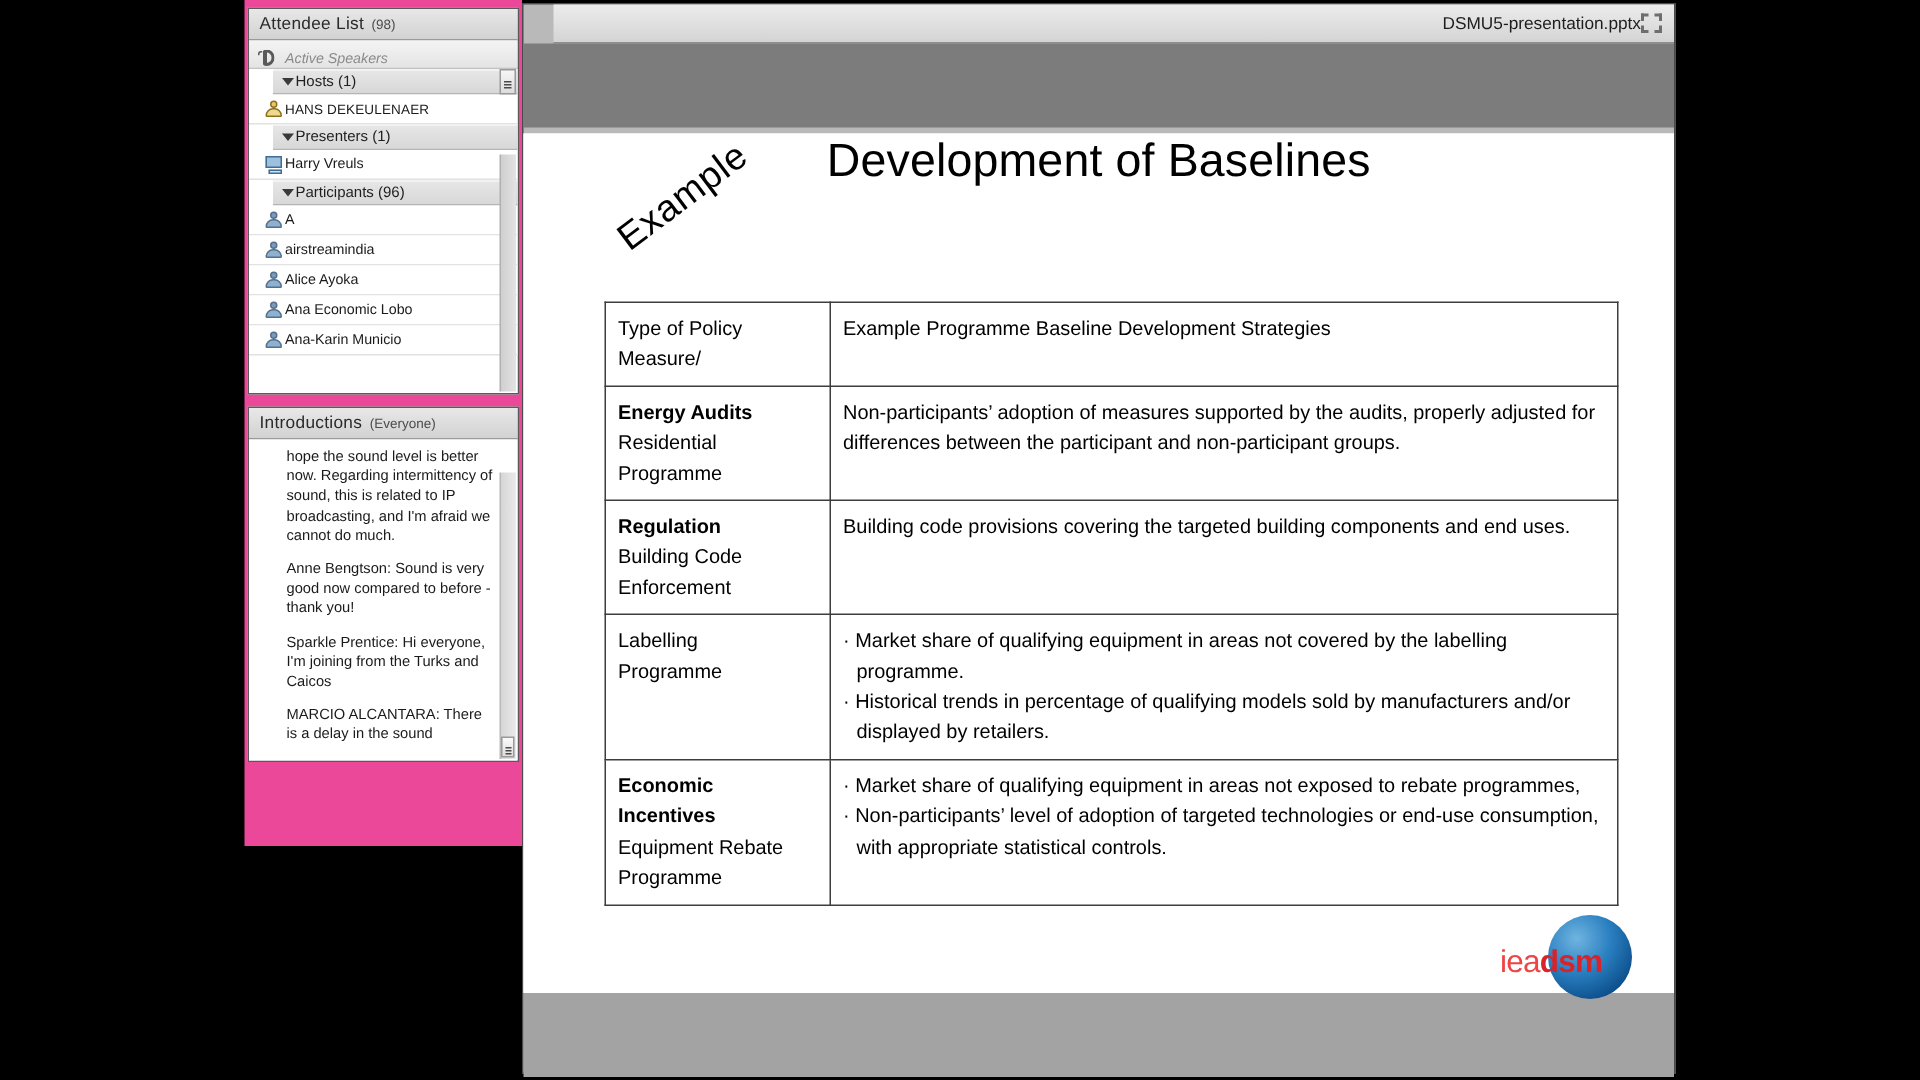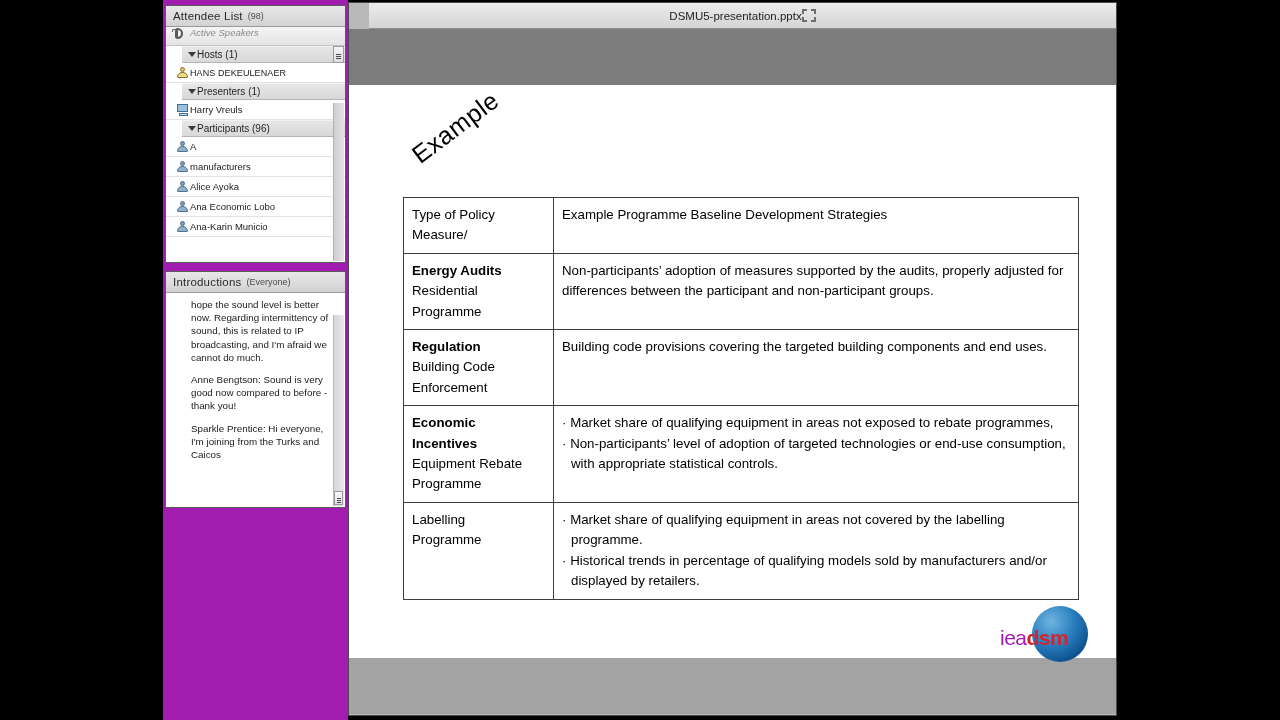--- a/index.html
+++ b/index.html
@@ -6,42 +6,42 @@
   html, body {
     width: 1280px; height: 720px;
     background: #000;
     font-family: "Liberation Sans", sans-serif;
     overflow: hidden;
   }
   .stage { position: relative; width: 1280px; height: 720px; background: #000; }
 
   
   .left-col {
-    position: absolute; left: 163px; top: 0; width: 185px; height: 720px;
-    background: #a21caf;
+    position: absolute; left: 163px; top: 0; width: 185px; height: 564px;
+    background: #ec4899;
   }
 
   
   .pod { position: absolute; left: 2px; width: 181px; background: #fff;
          border: 1px solid #5a5a5a; }
   .pod-head {
     height: 21px; background: linear-gradient(#e8e8e8, #d2d2d2);
     border-bottom: 1px solid #9a9a9a;
     display: flex; align-items: center; padding: 0 7px;
     color: #2a2a2a;
   }
   .pod-title { font-size: 11.5px; letter-spacing: .2px; }
   .pod-sub { font-size: 9px; color: #4b4b4b; margin-left: 5px; }
 
   
   #attendee-pod { top: 5px; height: 258px; }
   .active-speakers {
     height: 19px; background: linear-gradient(#f4f4f4, #e4e4e4);
     border-bottom: 1px solid #c3c3c3;
-    display: flex; align-items: flex-start; gap: 5px; padding: 0 6px;
+    display: flex; align-items: flex-end; gap: 5px; padding: 0 6px;
   }
   .active-speakers span.lbl { font-size: 9.5px; font-style: italic; color: #8a8a8a; }
   .att-body { position: relative; height: calc(100% - 40px); overflow: hidden; background:#fff; }
   .group-row {
     height: 17px; background: linear-gradient(#e6e6e6, #d8d8d8);
     border-bottom: 1px solid #b4b4b4; border-top:1px solid #f2f2f2;
     display: flex; align-items: center; padding-left: 6px; gap: 1px;
     font-size: 10px; color: #1f1f1f; margin-left: 16px;
   }
   .tri { width: 0; height: 0; border-left: 4px solid transparent; border-right: 4px solid transparent;
@@ -85,21 +85,21 @@
   .qa-foot { height: 26px; background:#ececec; border-top:1px solid #c8c8c8; }
 
   
   #pres-pod {
     position: absolute; left: 348px; top: 2px; width: 769px; height: 714px;
     background: #b9b9b9; border: 1px solid #4a4a4a;
   }
   .pres-head {
     height: 26px; background: linear-gradient(#ececec, #d4d4d4);
     border-bottom: 1px solid #8e8e8e;
-    display:flex; align-items:center; justify-content:center; padding: 0 8px; margin-left: 20px;
+    display:flex; align-items:center; justify-content:flex-end; padding: 0 8px; margin-left: 20px;
   }
   .pres-title { font-size: 11.5px; color: #1e1e1e; }
   .fs-icon { width: 14px; height: 13px; position:relative; }
   .fs-icon span { position:absolute; width:5px; height:5px; border:2px solid #6e6e6e; }
   .fs-icon span:nth-child(1){left:0;top:0;border-right:0;border-bottom:0;}
   .fs-icon span:nth-child(2){right:0;top:0;border-left:0;border-bottom:0;}
   .fs-icon span:nth-child(3){left:0;bottom:0;border-right:0;border-top:0;}
   .fs-icon span:nth-child(4){right:0;bottom:0;border-left:0;border-top:0;}
 
   .band-top { height: 56px; background: #7c7c7c; }
@@ -138,21 +138,21 @@
     position:absolute; right: 28px; bottom: -10px; width: 88px; height: 62px;
   }
   .logo .sphere {
     position:absolute; right: 0; top: 0; width: 56px; height: 56px; border-radius:50%;
     background: radial-gradient(circle at 34% 28%, #6fb4e0 0%, #2a7fc0 42%, #0d4f8c 78%, #083968 100%);
   }
   .logo .txt {
     position:absolute; left: 0; top: 20px; font-size: 21px; letter-spacing: -0.5px;
     font-family: "Liberation Sans", sans-serif;
   }
-  .logo .iea { color:#a21caf; }
+  .logo .iea { color:#ef4444; }
   .logo .dsm { color:#d8232a; font-weight: bold; }
 
   
   .ic { width: 13px; height: 13px; position:relative; flex:0 0 13px; }
   .ic-person { }
   .ic-person .h { position:absolute; left:4px; top:1px; width:5px; height:5px; border-radius:50%;
                   background:#7d99b8; border:1px solid #4a6versa; border:1px solid #53718f;}
   .ic-person .b { position:absolute; left:1px; bottom:1px; width:11px; height:6px;
                   border-radius: 5px 5px 1px 1px; background:#8fb0cf; border:1px solid #53718f; }
   .ic-host .h { position:absolute; left:4px; top:1px; width:5px; height:5px; border-radius:50%;
@@ -226,21 +226,21 @@
               <i class="h"></i>
               <i class="b"></i>
             </span>
           <span>A</span>
         </div>
         <div class="att-row">
           <span class="ic ic-person">
               <i class="h"></i>
               <i class="b"></i>
             </span>
-          <span>manufacturers</span>
+          <span>airstreamindia</span>
         </div>
         <div class="att-row">
           <span class="ic ic-person">
               <i class="h"></i>
               <i class="b"></i>
             </span>
           <span>Alice Ayoka</span>
         </div>
         <div class="att-row">
           <span class="ic ic-person">
@@ -271,20 +271,23 @@
       </div>
       <div class="chat-area">
         <div class="msg">
           <span>hope the sound level is better now. Regarding intermittency of sound, this is related to IP broadcasting, and I'm afraid we cannot do much.</span>
         </div>
         <div class="msg">
           <b>Anne Bengtson:</b><span> Sound is very good now compared to before - thank you!</span>
         </div>
         <div class="msg">
           <b>Sparkle Prentice:</b><span> Hi everyone, I'm joining from the Turks and Caicos</span>
+        </div>
+        <div class="msg">
+          <b>MARCIO ALCANTARA:</b><span> There is a delay in the sound</span>
         </div>
         <div class="chat-scroll"></div>
         <div class="chat-grip">
             <i></i>
           </div>
       </div>
     </div>
 
   </div>
 
@@ -298,20 +301,21 @@
           <span></span>
         </span>
     </div>
 
     <div class="band-top"></div>
 
     <div class="slide-wrap">
       <div class="slide">
 
         <div class="example-stamp">Example</div>
+        <div class="slide-title2">Development of Baselines</div>
 
         <table class="baseline">
           <tbody>
             <tr>
               <td class="c1">
                 <div>Type of Policy</div>
                 <div>Measure/</div>
               </td>
               <td class="c2">Example Programme Baseline Development Strategies</td>
             </tr>
@@ -333,40 +337,40 @@
                 <div>Building Code</div>
                 <div>Enforcement</div>
               </td>
               <td class="c2">
                 <span>Building code provisions covering the targeted building components and end uses.</span>
               </td>
             </tr>
 
             <tr>
               <td class="c1">
+                <div>Labelling</div>
+                <div>Programme</div>
+              </td>
+              <td class="c2">
+                <span class="bul">·&nbsp;<span>Market share of qualifying equipment in areas not covered by the labelling programme.</span></span>
+                <span class="bul">·&nbsp;<span>Historical trends in percentage of qualifying models sold by manufacturers and/or displayed by retailers.</span></span>
+              </td>
+            </tr>
+
+            <tr>
+              <td class="c1">
                 <div class="b">Economic Incentives</div>
                 <div>Equipment Rebate</div>
                 <div>Programme</div>
               </td>
               <td class="c2">
                 <span class="bul">·&nbsp;<span>Market share of qualifying equipment in areas not exposed to rebate programmes,</span></span>
                 <span class="bul">·&nbsp;<span>Non-participants’ level of adoption of targeted technologies or end-use consumption, with appropriate statistical controls.</span></span>
               </td>
             </tr>
-
-            <tr>
-              <td class="c1">
-                <div>Labelling</div>
-                <div>Programme</div>
-              </td>
-              <td class="c2">
-                <span class="bul">·&nbsp;<span>Market share of qualifying equipment in areas not covered by the labelling programme.</span></span>
-                <span class="bul">·&nbsp;<span>Historical trends in percentage of qualifying models sold by manufacturers and/or displayed by retailers.</span></span>
-              </td>
-            </tr>
           </tbody>
         </table>
 
         <div class="logo">
           <div class="sphere"></div>
           <div class="txt"><span class="iea">iea</span><span class="dsm">dsm</span></div>
         </div>
 
       </div>
     </div>

